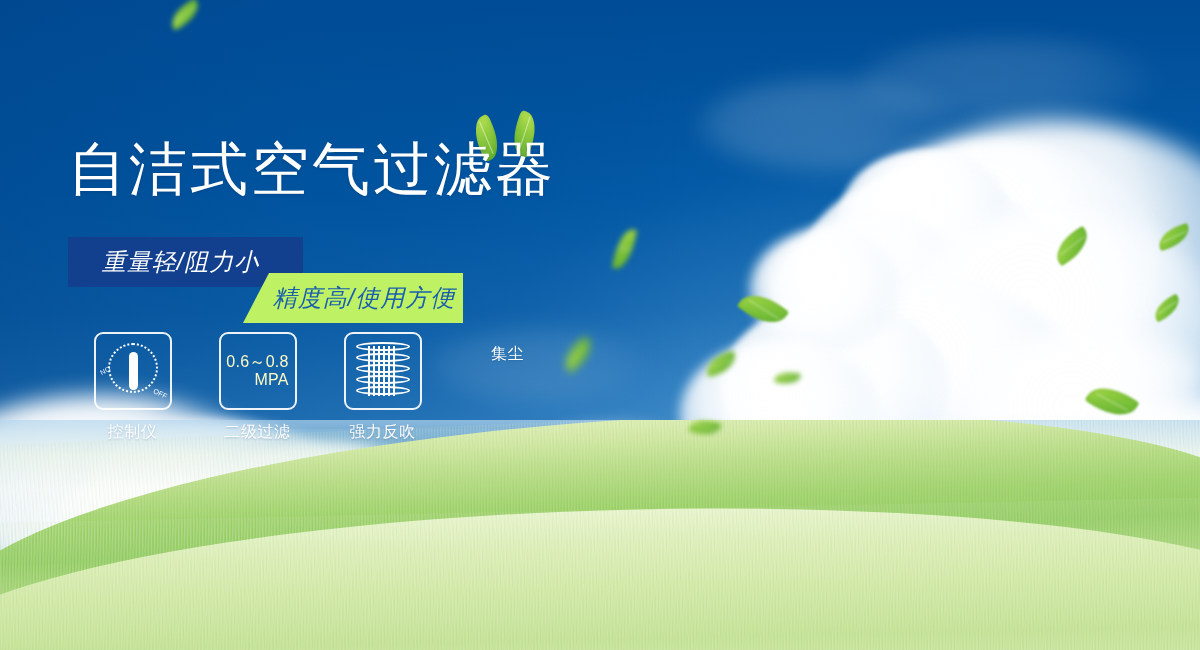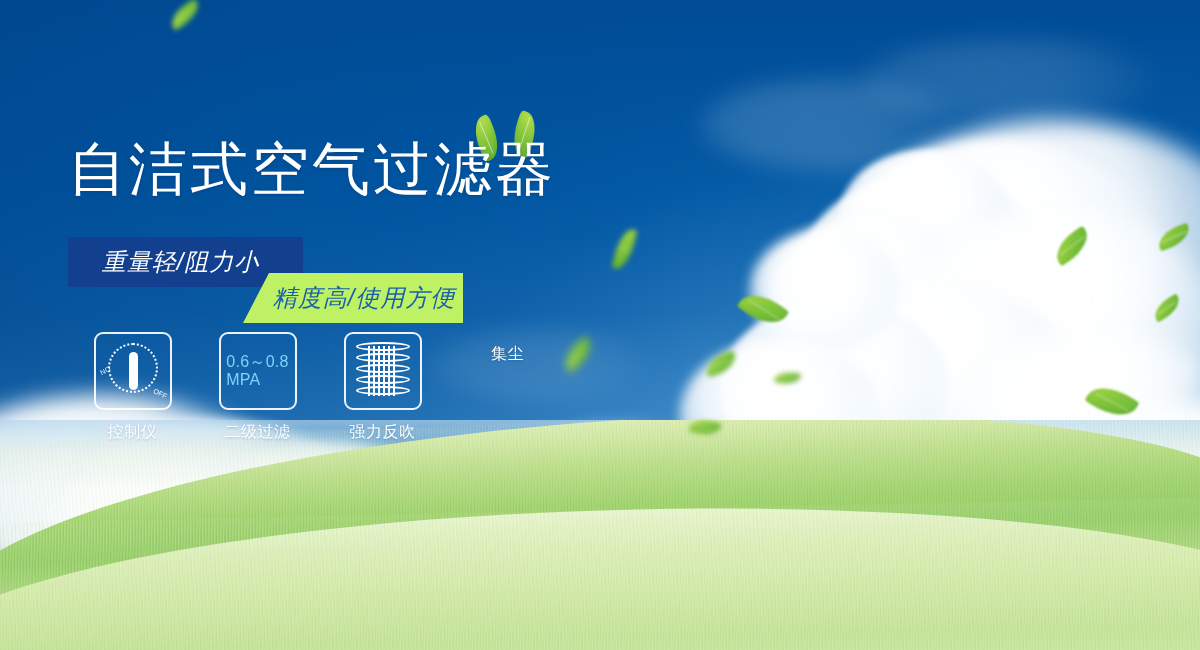--- a/index.html
+++ b/index.html
@@ -311,22 +311,22 @@
     height: 78px;
     border: 2px solid rgba(255,255,255,0.92);
     border-radius: 9px;
     display: flex;
     align-items: center;
     justify-content: center;
     box-sizing: border-box;
     position: relative;
   }
   .f-text {
-    color: #7dd3fc;
-    text-align: left;
+    color: #fef9c3;
+    text-align: right;
     line-height: 1.12;
     font-size: 17px;
     letter-spacing: 0.3px;
   }
   .f-text .small { font-size: 16px; display: block; }
   .f-caption {
     margin-top: 12px;
     color: #ffffff;
     font-size: 16px;
     letter-spacing: 0.6px;

